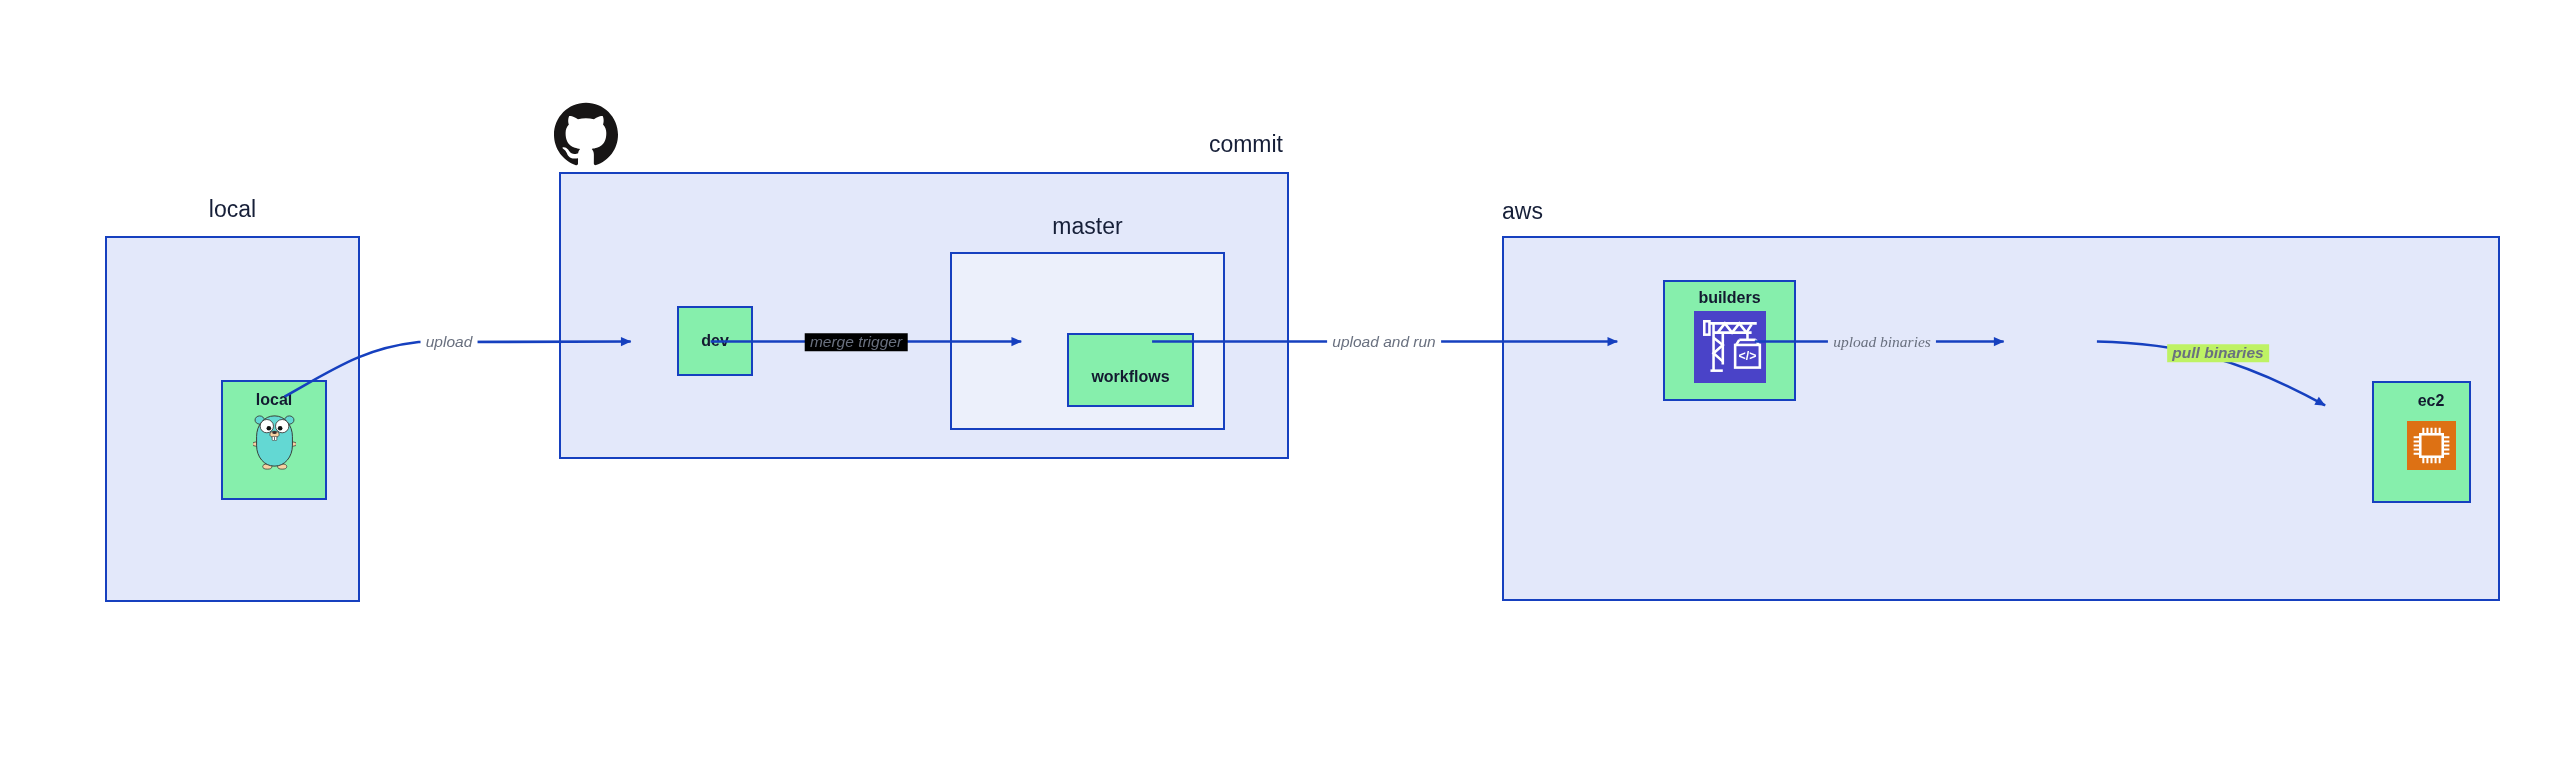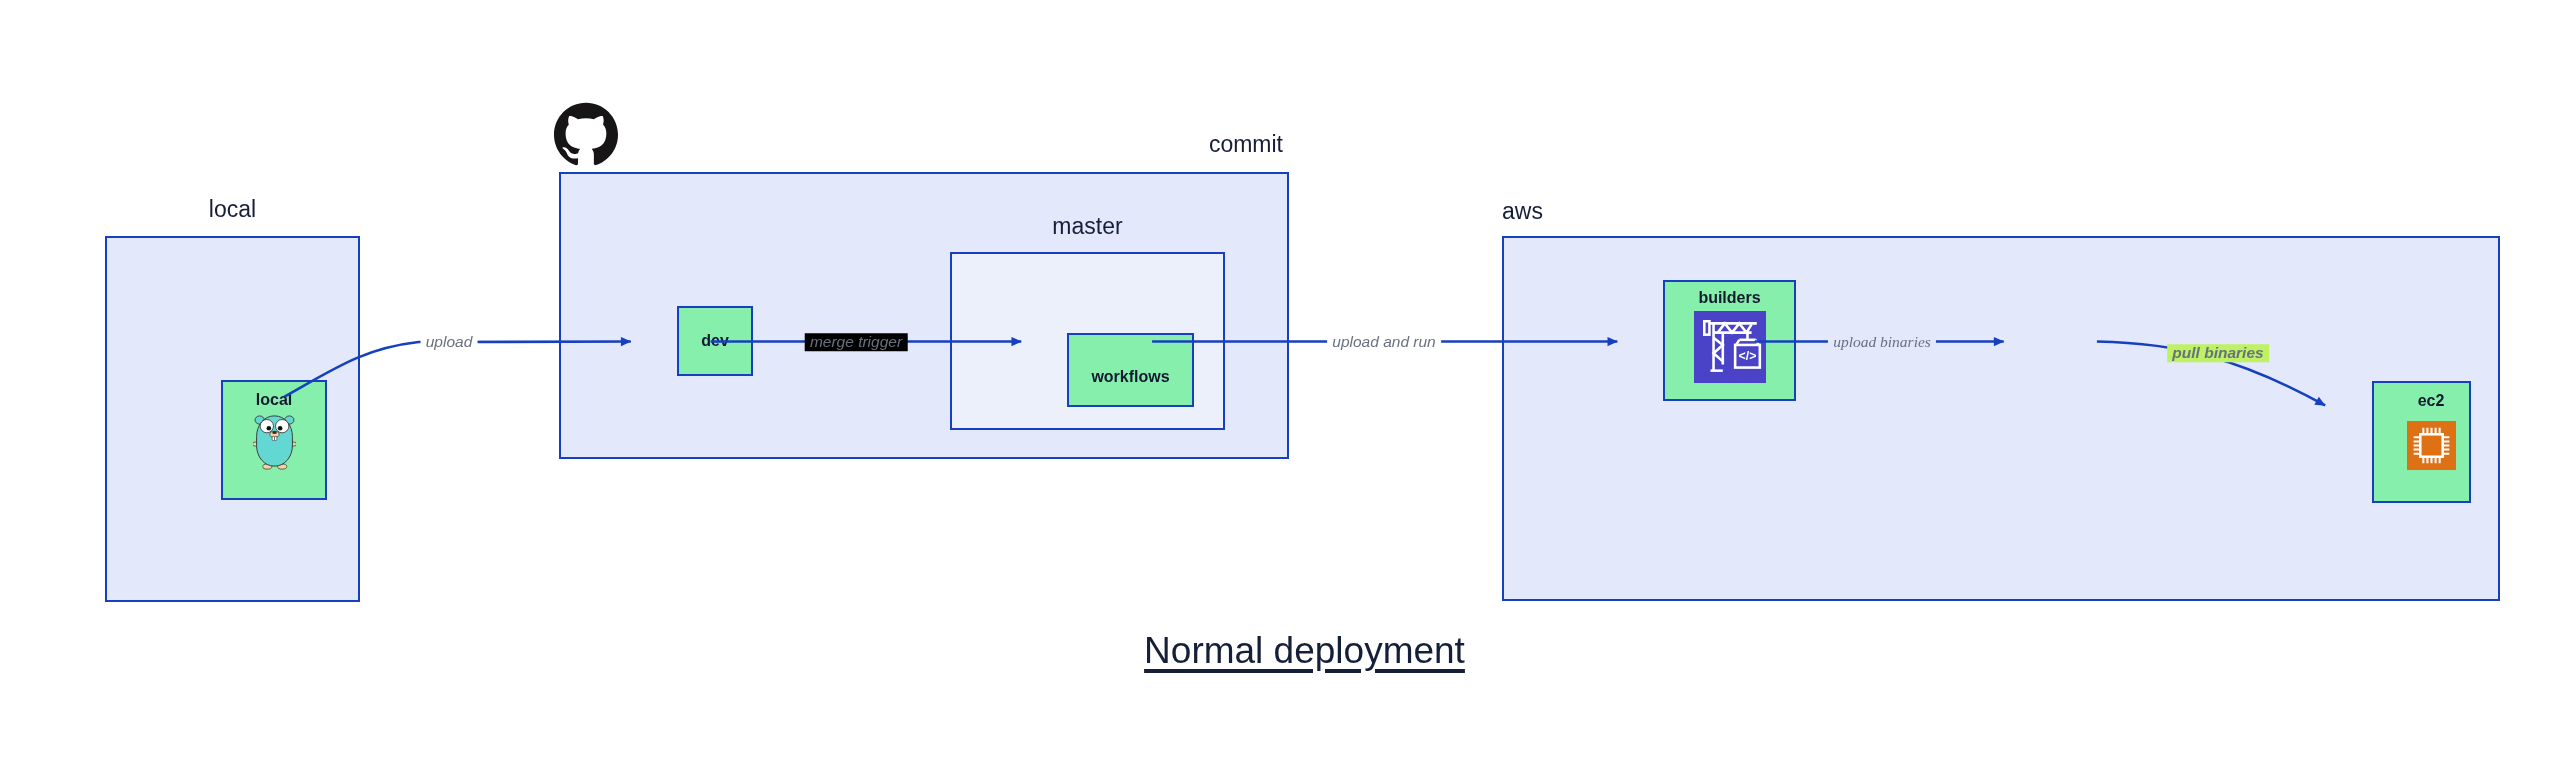--- a/index.html
+++ b/index.html
@@ -128,16 +128,15 @@
       <path d="M4070,663 C4230,666 4350,697 4513,787" marker-end="url(#arrow)"></path>
     </g>
   </svg>
 
   <div class="edge-label" style="left:449px;top:342px;background:#ffffff;">upload</div>
   <div class="edge-label" style="left:856px;top:342px;background:#000000;">merge trigger</div>
   <div class="edge-label" style="left:1384px;top:342px;background:#ffffff;">upload and run</div>
   <div class="edge-label" style="left:1882px;top:342px;background:#e3e8fa;font-family:Liberation Serif, serif;">upload binaries</div>
   <div class="edge-label" style="left:2218px;top:353px;background:#bef264;font-weight:bold;">pull binaries</div>
 
-  <div id="title">Normal deployment</div>
 
 </div>
 
 
 </body></html>

